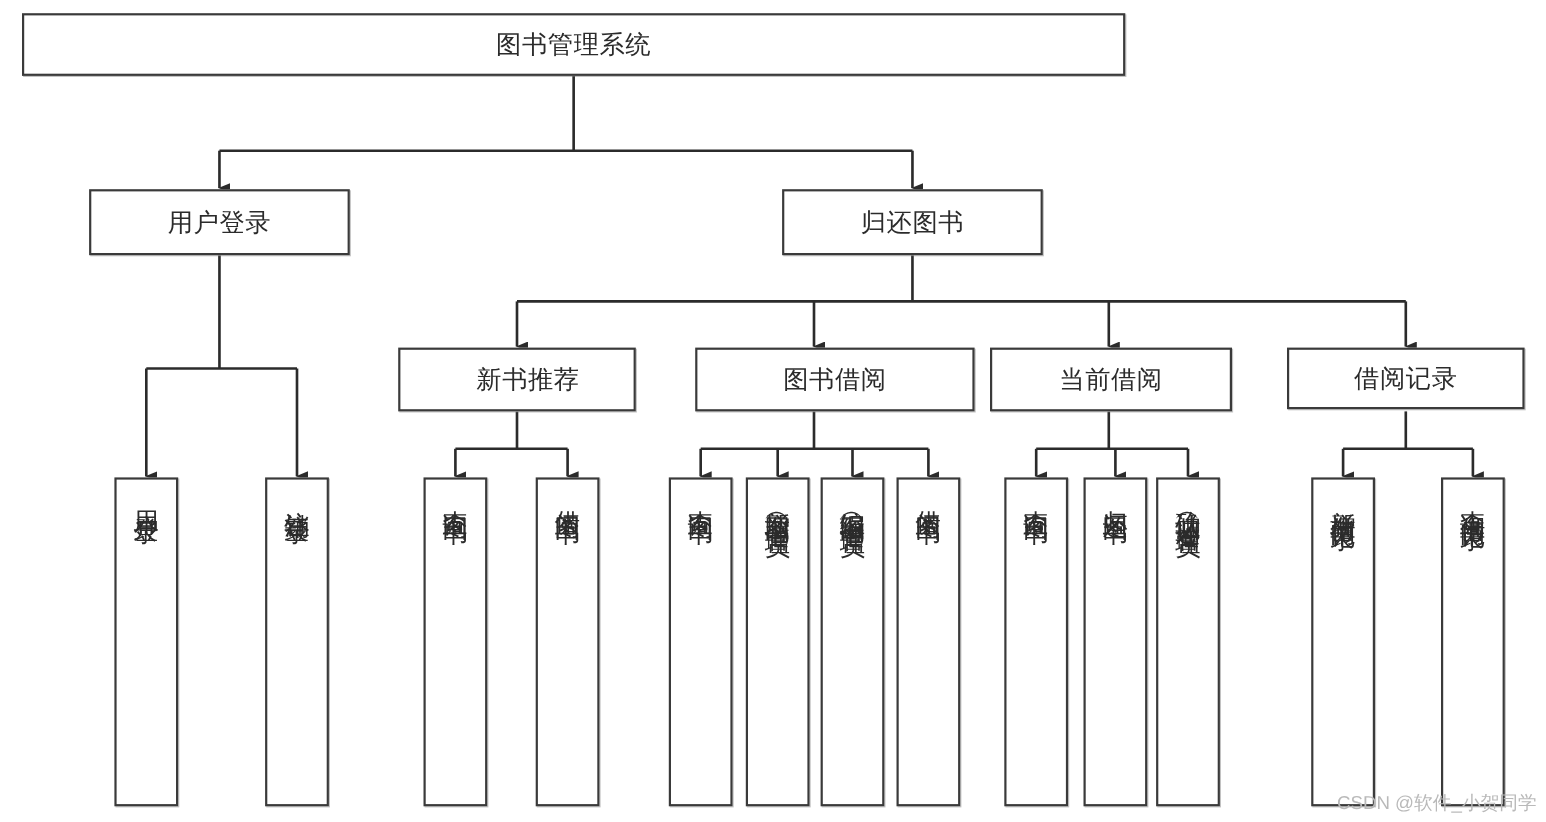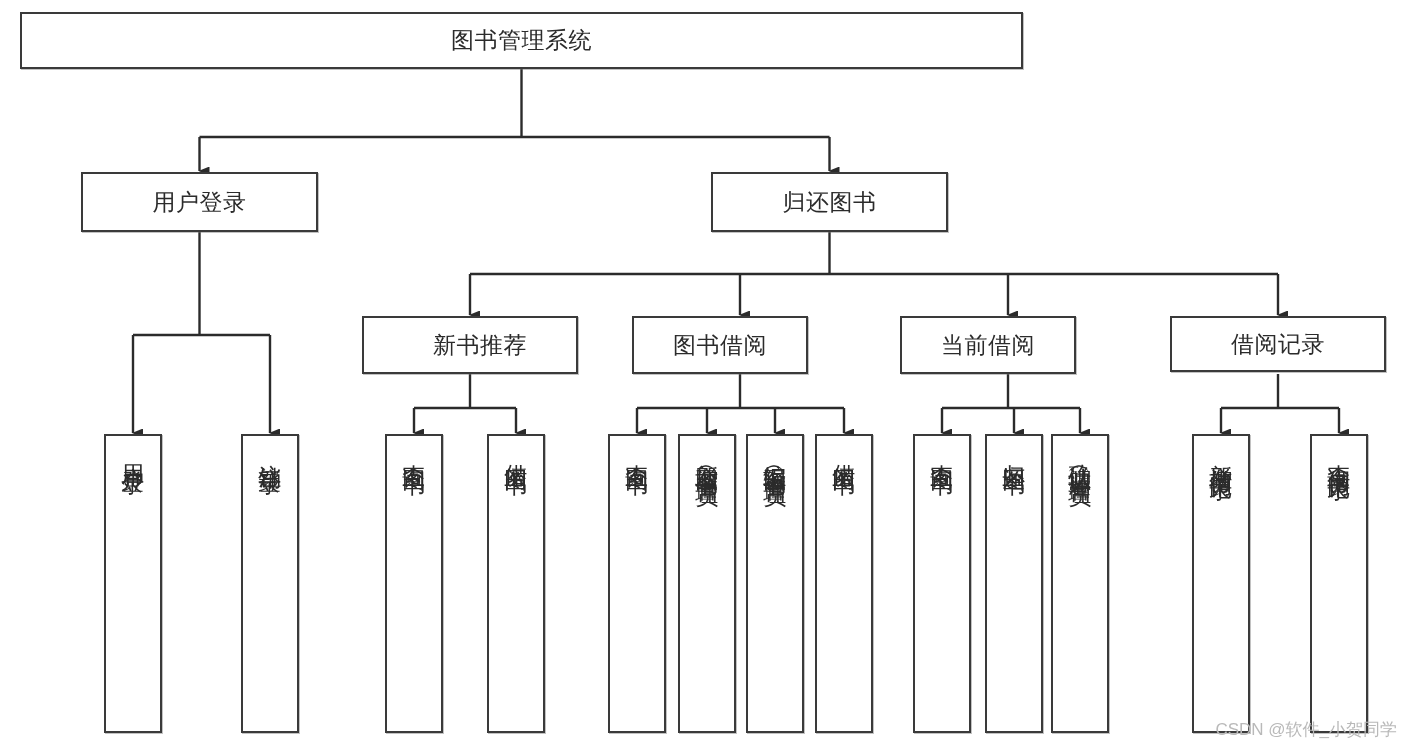--- a/index.html
+++ b/index.html
@@ -120,24 +120,24 @@
       </div>
       <div class="node-box horizontal" style="left: 81px; top: 172px; width: 237px; height: 60px;">
         <span class="node-label">用户登录</span>
       </div>
       <div class="node-box horizontal" style="left: 711px; top: 172px; width: 237px; height: 60px;">
         <span class="node-label">归还图书</span>
       </div>
       <div class="node-box horizontal" style="left: 362px; top: 316px; width: 216px; height: 58px; padding-left: 20px;">
         <span class="node-label">新书推荐</span>
       </div>
-      <div class="node-box horizontal" style="left: 632px; top: 316px; width: 176px; height: 58px;">
+      <div class="node-box horizontal" style="left: 632px; top: 316px; width: 254px; height: 58px;">
         <span class="node-label">图书借阅</span>
       </div>
-      <div class="node-box horizontal" style="left: 900px; top: 316px; width: 176px; height: 58px;">
+      <div class="node-box horizontal" style="left: 900px; top: 316px; width: 220px; height: 58px;">
         <span class="node-label">当前借阅</span>
       </div>
       <div class="node-box horizontal" style="left: 1170px; top: 316px; width: 216px; height: 56px;">
         <span class="node-label">借阅记录</span>
       </div>
       <div class="node-box vertical" style="left: 104px; top: 434px; width: 58px; height: 299px;">
         <span class="node-label">用户登录</span>
       </div>
       <div class="node-box vertical" style="left: 241px; top: 434px; width: 58px; height: 299px;">
         <span class="node-label">注销登录</span>

